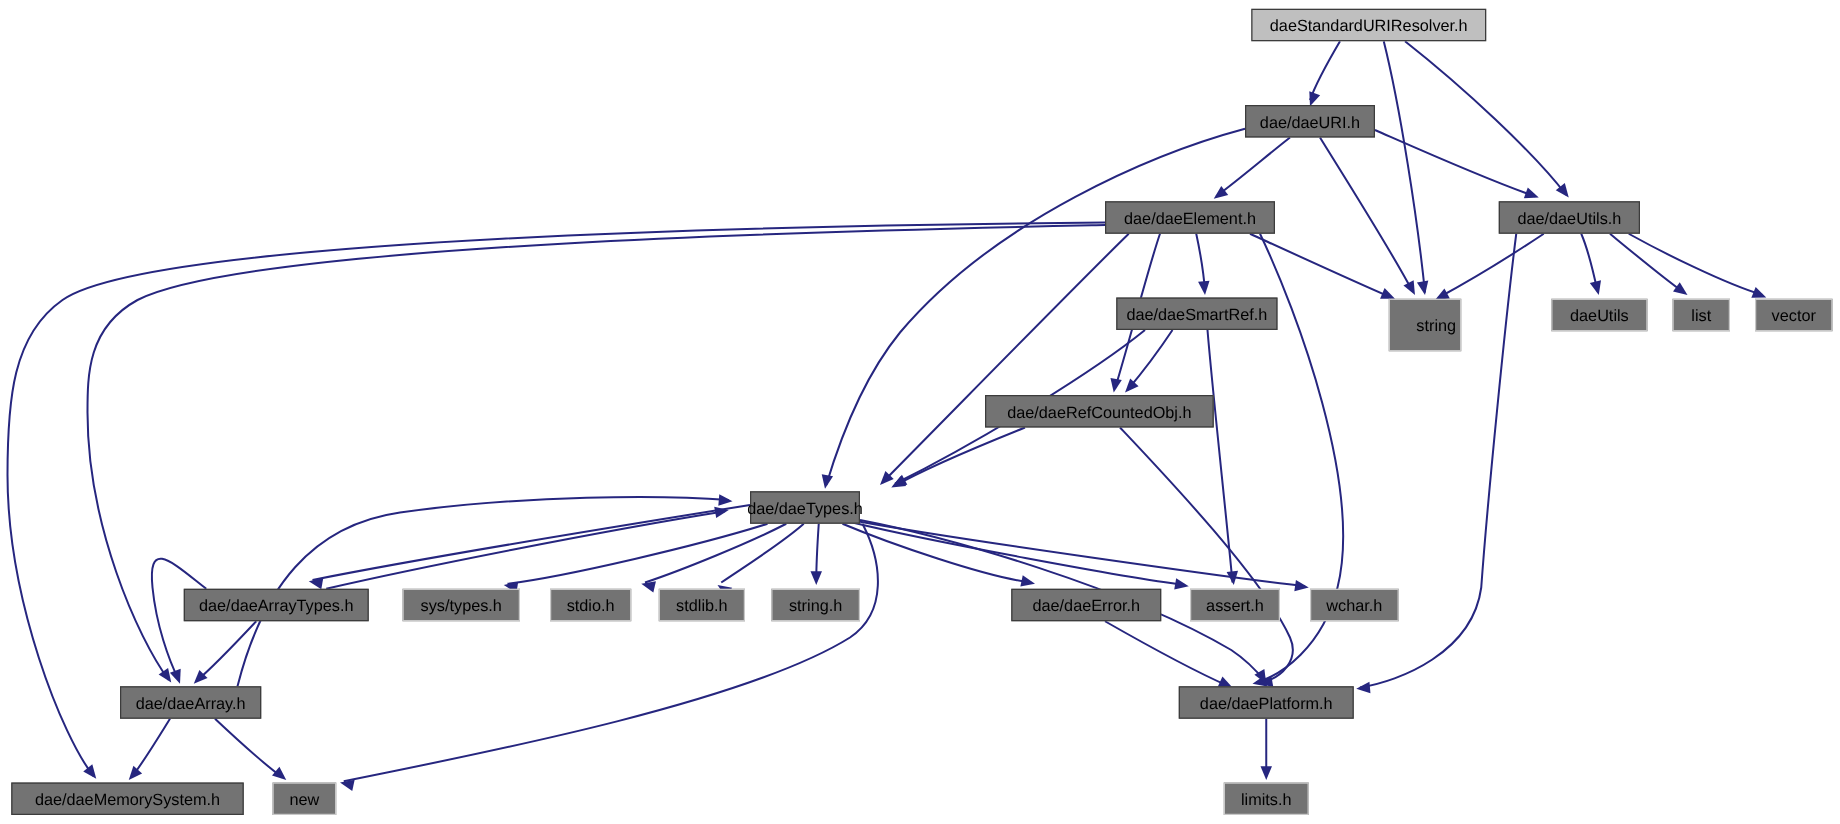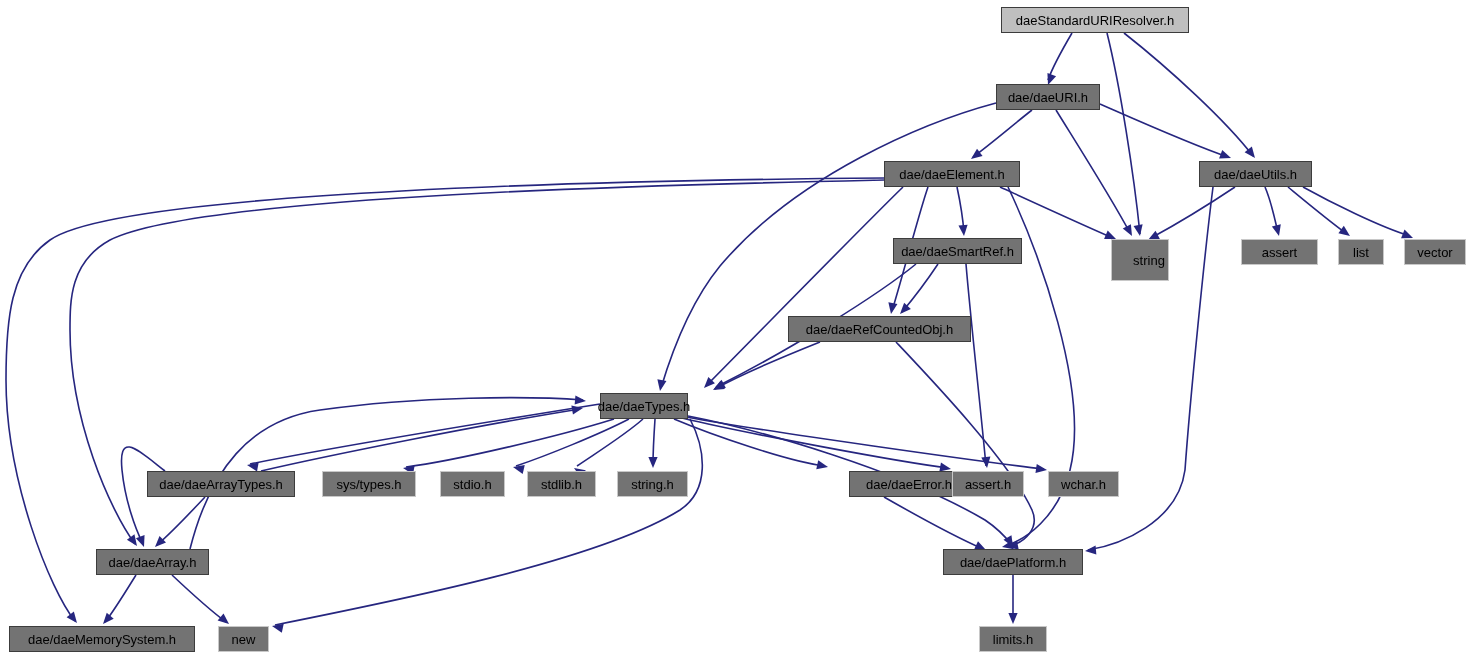--- a/index.html
+++ b/index.html
@@ -155,21 +155,21 @@
       <div class="node node-local" style="left: 884px; top: 161px; width: 136px; height: 26px; justify-content: center;">
         <span>dae/daeElement.h</span>
       </div>
       <div class="node node-local" style="left: 1199px; top: 161px; width: 113px; height: 26px;">
         <span>dae/daeUtils.h</span>
       </div>
       <div class="node node-lib" style="left: 1111px; top: 239px; width: 58px; height: 42px; padding-left: 18px;">
         <span>string</span>
       </div>
       <div class="node node-lib" style="left: 1241px; top: 239px; width: 77px; height: 26px;">
-        <span>assert</span>
+        <span>daeUtils</span>
       </div>
       <div class="node node-lib" style="left: 1338px; top: 239px; width: 46px; height: 26px;">
         <span>list</span>
       </div>
       <div class="node node-lib" style="left: 1404px; top: 239px; width: 62px; height: 26px;">
         <span>vector</span>
       </div>
       <div class="node node-local" style="left: 893px; top: 238px; width: 129px; height: 26px;">
         <span>dae/daeSmartRef.h</span>
       </div>
@@ -187,21 +187,21 @@
       </div>
       <div class="node node-lib" style="left: 440px; top: 471px; width: 65px; height: 26px;">
         <span>stdio.h</span>
       </div>
       <div class="node node-lib" style="left: 527px; top: 471px; width: 69px; height: 26px;">
         <span>stdlib.h</span>
       </div>
       <div class="node node-lib" style="left: 617px; top: 471px; width: 71px; height: 26px;">
         <span>string.h</span>
       </div>
-      <div class="node node-local" style="left: 809px; top: 471px; width: 120px; height: 26px; margin-left: 40px;">
+      <div class="node node-local" style="left: 809px; top: 471px; width: 120px; height: 26px;">
         <span>dae/daeError.h</span>
       </div>
       <div class="node node-lib" style="left: 952px; top: 471px; width: 72px; height: 26px;">
         <span>assert.h</span>
       </div>
       <div class="node node-lib" style="left: 1048px; top: 471px; width: 71px; height: 26px;">
         <span>wchar.h</span>
       </div>
       <div class="node node-local" style="left: 96px; top: 549px; width: 113px; height: 26px;">
         <span>dae/daeArray.h</span>

